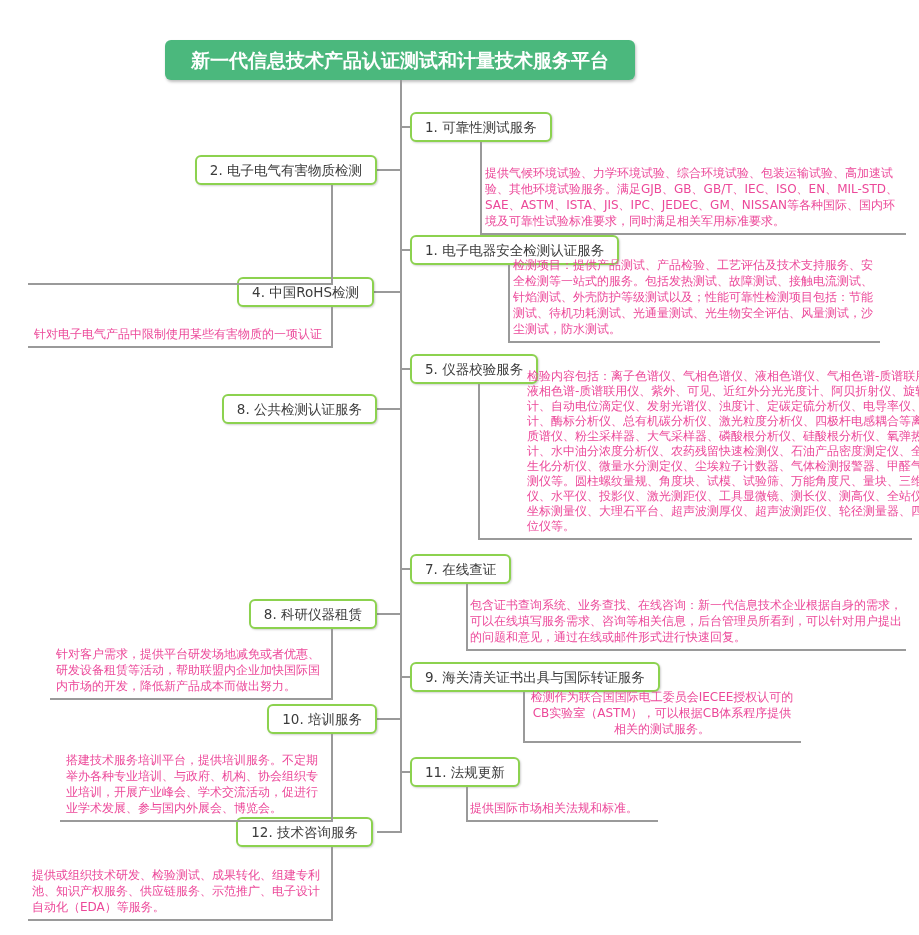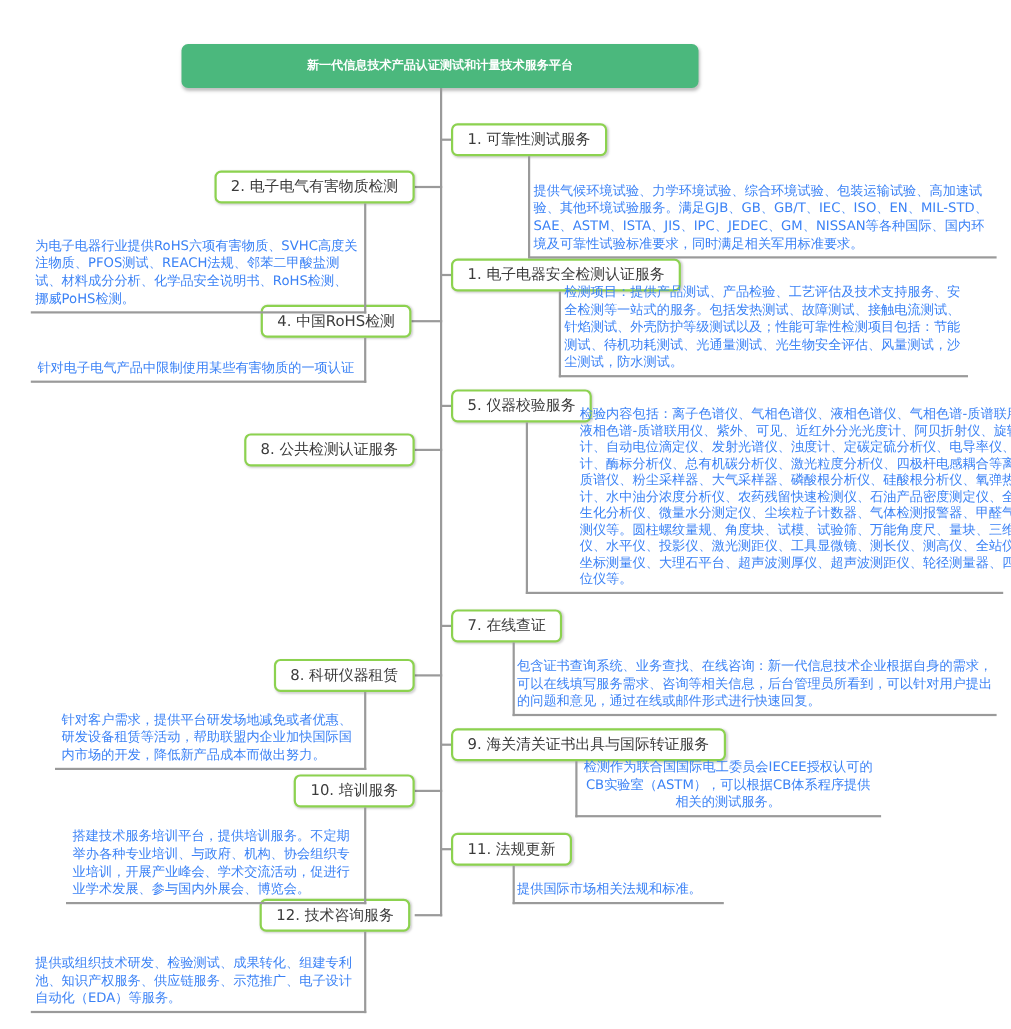--- a/index.html
+++ b/index.html
@@ -2,32 +2,32 @@
 <html style="--title-bg: #4bb87d; --node-border: #8cd24f; --connector: #9a9a9a;"><head>
 <meta charset="utf-8">
 <style>
   html,body{margin:0;padding:0;background:#ffffff;}
   .canvas{
     position:relative;width:919px;height:935px;overflow:hidden;
     font-family:"DejaVu Sans","Liberation Sans",sans-serif;background:#ffffff;
   }
   .title-node{
     position:absolute;left:165px;top:40px;width:470px;height:40px;line-height:40px;
-    text-align:center;background:var(--title-bg,#4bb87d);color:#fff;font-size:11px;font-weight:bold;
+    text-align:center;background:var(--title-bg,#4bb87d);color:#fff;font-size:19px;font-weight:bold;
     border-radius:6px;box-shadow:1px 2px 3px rgba(0,0,0,.25);
   }
   .node{
     position:absolute;box-sizing:border-box;height:30px;line-height:26px;
     border:2px solid var(--node-border,#8cd24f);border-radius:6px;background:#fff;
     padding:0 13px;font-size:13.5px;color:#3b3b3b;white-space:nowrap;text-align:center;
     box-shadow:1px 1px 2px rgba(0,0,0,.18);
   }
   .line{position:absolute;background:var(--connector,#9a9a9a);}
   .desc{
-    position:absolute;font-size:12px;line-height:16px;color:#3b82f6;text-align:left;
+    position:absolute;font-size:12px;line-height:16px;color:#ec4899;text-align:left;
   }
   .desc.tight{line-height:15px;margin-left:44px;}
   .desc.center{text-align:center;}
 </style>
 </head>
 <body>
 
 <div class="canvas">
 
   <div class="title-node">新一代信息技术产品认证测试和计量技术服务平台</div>
@@ -77,21 +77,20 @@
   <div class="line" style="left:523px;top:692px;width:2px;height:51px"></div>
   <div class="line" style="left:523px;top:741px;width:278px;height:2px"></div>
   <div class="line" style="left:331px;top:734px;width:2px;height:88px"></div>
   <div class="line" style="left:60px;top:820px;width:273px;height:2px"></div>
   <div class="line" style="left:466px;top:787px;width:2px;height:35px"></div>
   <div class="line" style="left:466px;top:820px;width:192px;height:2px"></div>
   <div class="line" style="left:331px;top:847px;width:2px;height:74px"></div>
   <div class="line" style="left:28px;top:919px;width:305px;height:2px"></div>
 
   <div class="desc" style="left:485px;bottom:706px;width:418px">提供气候环境试验、力学环境试验、综合环境试验、包装运输试验、高加速试验、其他环境试验服务。满足GJB、GB、GB/T、IEC、ISO、EN、MIL-STD、SAE、ASTM、ISTA、JIS、IPC、JEDEC、GM、NISSAN等各种国际、国内环境及可靠性试验标准要求，同时满足相关军用标准要求。</div>
-  <div class="desc" style="left:32px;bottom:656px;width:294px">为电子电器行业提供RoHS六项有害物质、SVHC高度关注物质、PFOS测试、REACH法规、邻苯二甲酸盐测试、材料成分分析、化学品安全说明书、RoHS检测、挪威PoHS检测。</div>
   <div class="desc" style="left:513px;bottom:598px;width:364px">检测项目：提供产品测试、产品检验、工艺评估及技术支持服务、安全检测等一站式的服务。包括发热测试、故障测试、接触电流测试、针焰测试、外壳防护等级测试以及；性能可靠性检测项目包括：节能测试、待机功耗测试、光通量测试、光生物安全评估、风量测试，沙尘测试，防水测试。</div>
   <div class="desc" style="left:34px;bottom:593px;width:294px">针对电子电气产品中限制使用某些有害物质的一项认证</div>
   <div class="desc tight" style="left:483px;bottom:401px;width:426px">检验内容包括：离子色谱仪、气相色谱仪、液相色谱仪、气相色谱-质谱联用仪、液相色谱-质谱联用仪、紫外、可见、近红外分光光度计、阿贝折射仪、旋转黏度计、自动电位滴定仪、发射光谱仪、浊度计、定碳定硫分析仪、电导率仪、酸度计、酶标分析仪、总有机碳分析仪、激光粒度分析仪、四极杆电感耦合等离子体质谱仪、粉尘采样器、大气采样器、磷酸根分析仪、硅酸根分析仪、氧弹热量计、水中油分浓度分析仪、农药残留快速检测仪、石油产品密度测定仪、全自动生化分析仪、微量水分测定仪、尘埃粒子计数器、气体检测报警器、甲醛气体检测仪等。圆柱螺纹量规、角度块、试模、试验筛、万能角度尺、量块、三维扫描仪、水平仪、投影仪、激光测距仪、工具显微镜、测长仪、测高仪、全站仪、三坐标测量仪、大理石平台、超声波测厚仪、超声波测距仪、轮径测量器、四轮定位仪等。</div>
   <div class="desc" style="left:470px;bottom:290px;width:432px">包含证书查询系统、业务查找、在线咨询：新一代信息技术企业根据自身的需求，可以在线填写服务需求、咨询等相关信息，后台管理员所看到，可以针对用户提出的问题和意见，通过在线或邮件形式进行快速回复。</div>
   <div class="desc" style="left:56px;bottom:241px;width:272px">针对客户需求，提供平台研发场地减免或者优惠、研发设备租赁等活动，帮助联盟内企业加快国际国内市场的开发，降低新产品成本而做出努力。</div>
   <div class="desc center" style="left:527px;bottom:198px;width:270px">检测作为联合国国际电工委员会IECEE授权认可的CB实验室（ASTM），可以根据CB体系程序提供相关的测试服务。</div>
   <div class="desc" style="left:66px;bottom:119px;width:262px">搭建技术服务培训平台，提供培训服务。不定期举办各种专业培训、与政府、机构、协会组织专业培训，开展产业峰会、学术交流活动，促进行业学术发展、参与国内外展会、博览会。</div>
   <div class="desc" style="left:470px;bottom:119px;width:200px">提供国际市场相关法规和标准。</div>
   <div class="desc" style="left:32px;bottom:20px;width:294px">提供或组织技术研发、检验测试、成果转化、组建专利池、知识产权服务、供应链服务、示范推广、电子设计自动化（EDA）等服务。</div>
 

